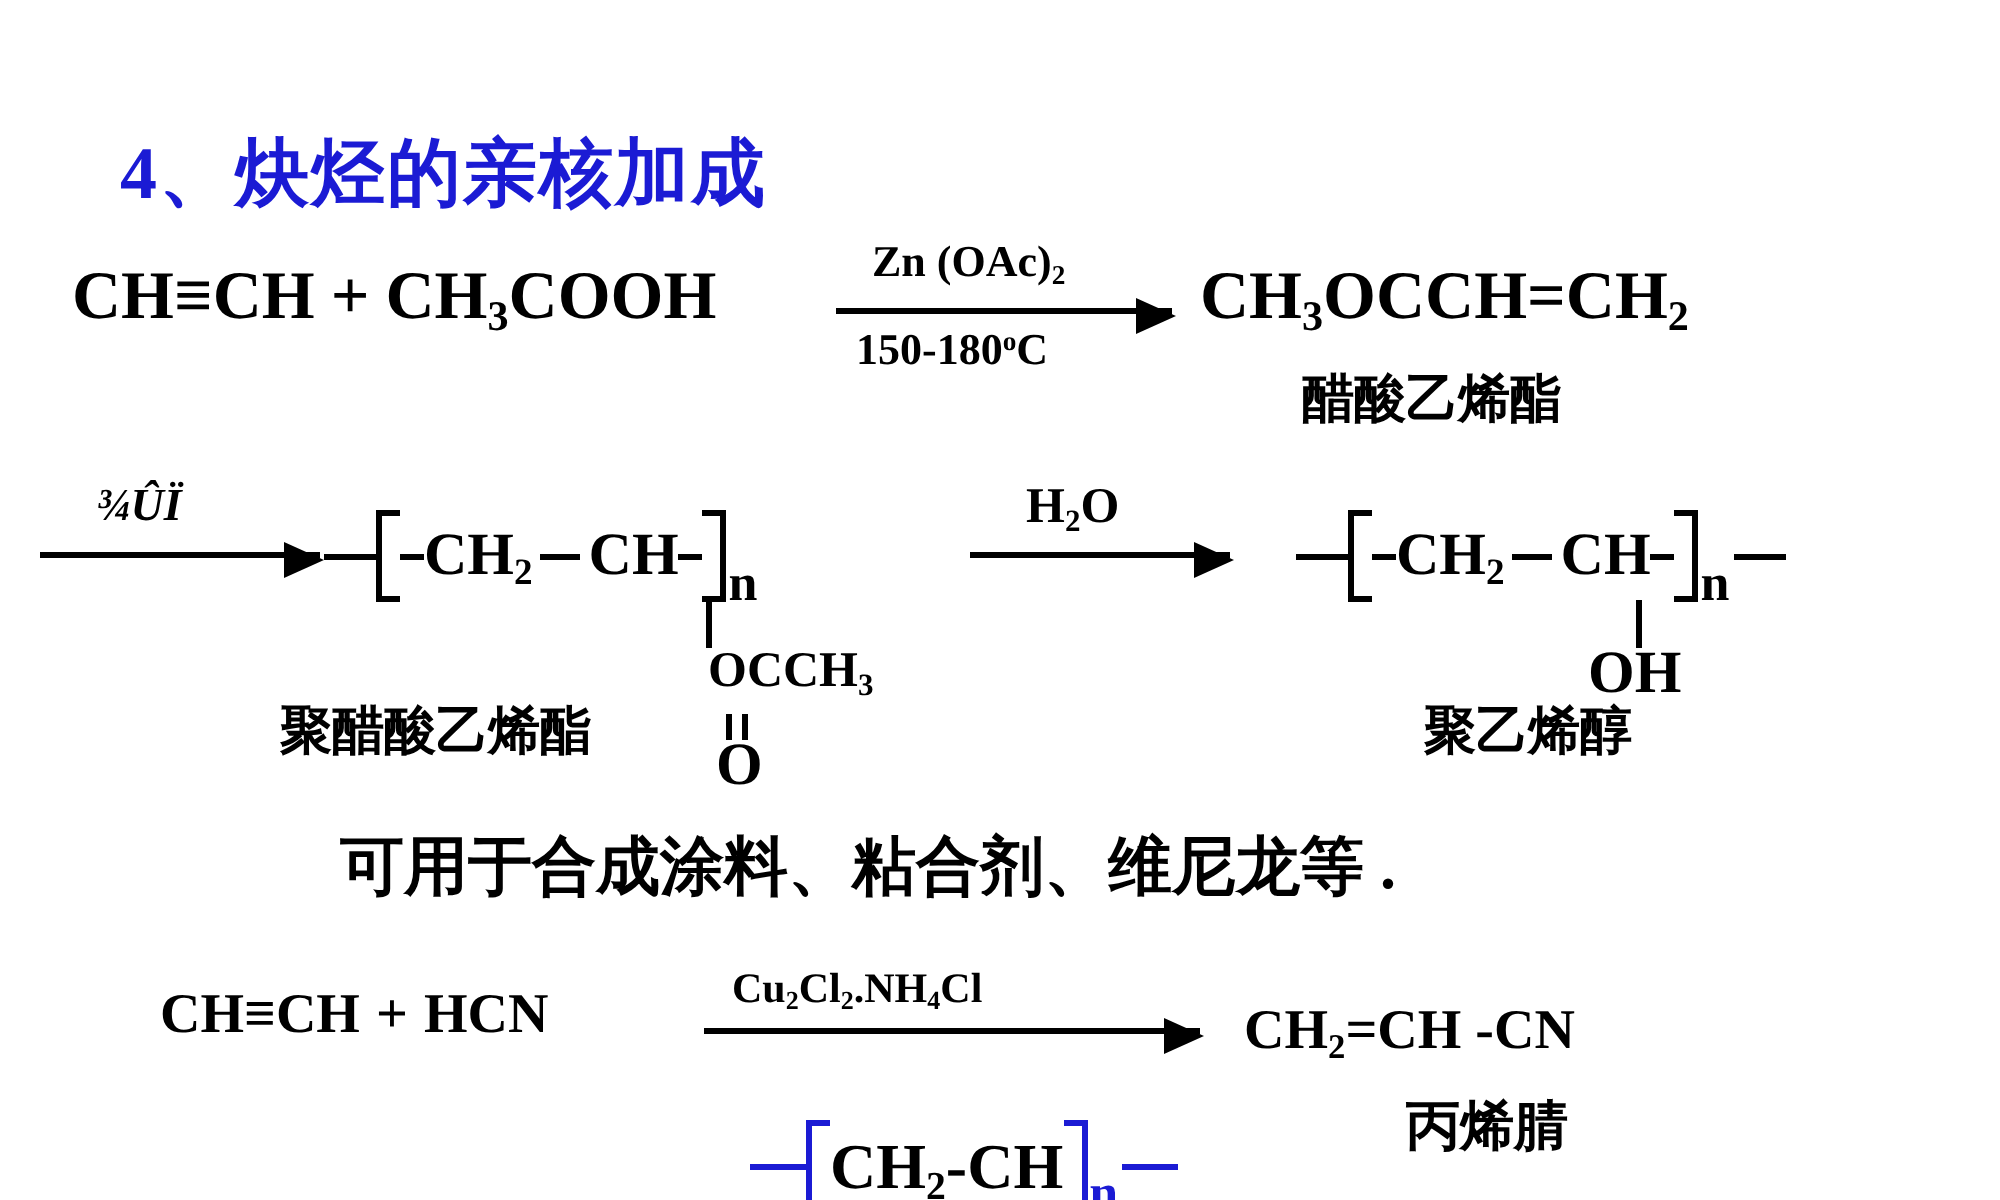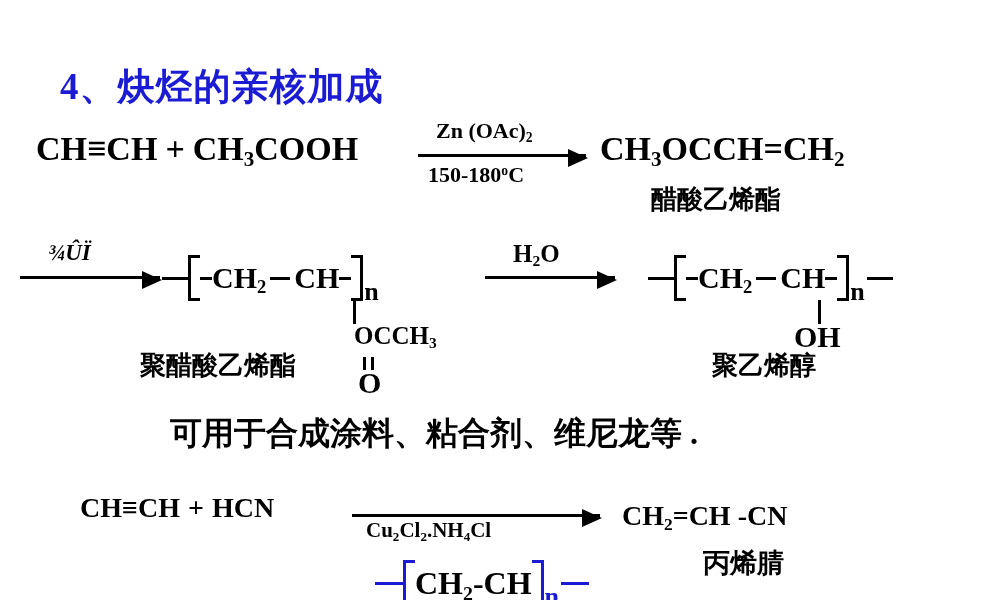--- a/index.html
+++ b/index.html
@@ -240,21 +240,21 @@
 
   <div class="abs cn f-blue" style="left:712px; top:348px; font-size:26px;">聚乙烯醇</div>
 
   <div class="abs cn f-black" style="left:170px; top:412px; font-size:32px;">可用于合成涂料、粘合剂、维尼龙等 .</div>
 
   <div class="abs formula f-black" style="left:80px; top:492px; font-size:28px;">
     <span>CH≡CH</span><span style="padding:0 8px;">+</span><span>HCN</span>
   </div>
 
   <div class="abs" style="left:352px; top:482px; width:260px;">
-    <div class="formula f-black" style="position:absolute; left:14px; top:0px; font-size:21px;margin-top:36px;">
+    <div class="formula f-black" style="position:absolute; left:14px; top:0px; font-size:21px;">
       <span>Cu</span><sub>2</sub><span>Cl</span><sub>2</sub><span>.NH</span><sub>4</sub><span>Cl</span>
     </div>
     <div class="arrow-line" style="position:absolute; left:0; top:32px; width:248px;">
       <div class="arrow-head"></div>
     </div>
   </div>
 
   <div class="abs formula f-black" style="left:622px; top:500px; font-size:28px;">
     <span>CH</span><sub>2</sub><span>=CH -CN</span>
   </div>

